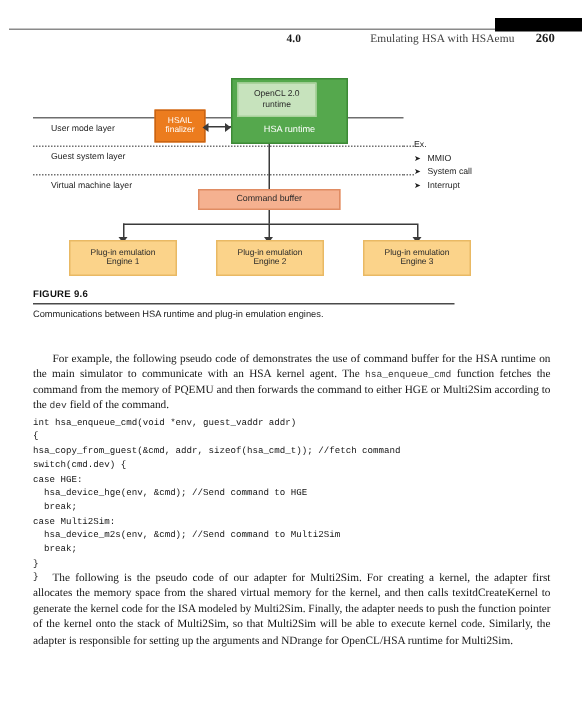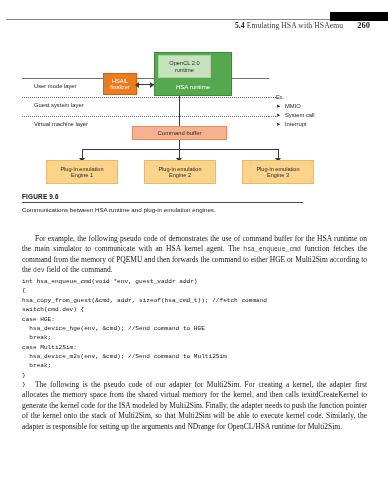--- a/index.html
+++ b/index.html
@@ -52,20 +52,21 @@
     top: 13px;
     white-space: nowrap;
     font-size: 7.6px;
     letter-spacing: .1px;
   }
   #header-text .sec-num {
     font-weight: bold;
   }
   #header-text .sec-title {
     color: #3d3d3d;
+    margin-left: 44px;
   }
   #header-text .folio {
     font-weight: bold;
     margin-left: 12px;
     font-size: 8.4px;
   }
 
   
   #figure {
     position: absolute;
@@ -312,21 +313,21 @@
 </style>
 </head>
 <body>
 
 <div id="page">
 
   <div id="header">
     <div id="header-rule"></div>
     <div id="tab-marker"></div>
     <div id="header-text">
-      <span class="sec-num">5.4</span>
+      <span class="sec-num">4.0</span>
       <span class="sec-title">Emulating HSA with HSAemu</span>
       <span class="folio">260</span>
     </div>
   </div>
 
   <div id="figure">
 
     <div class="layer-solid" id="layer-solid-top"></div>
     <div class="layer-line" id="layer-line-1"></div>
     <div class="layer-line" id="layer-line-2"></div>

